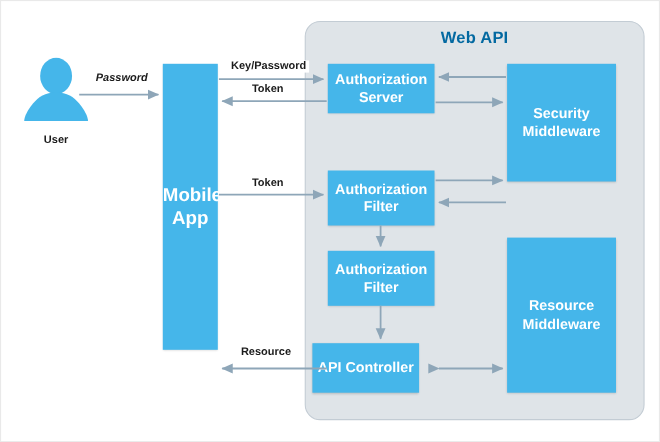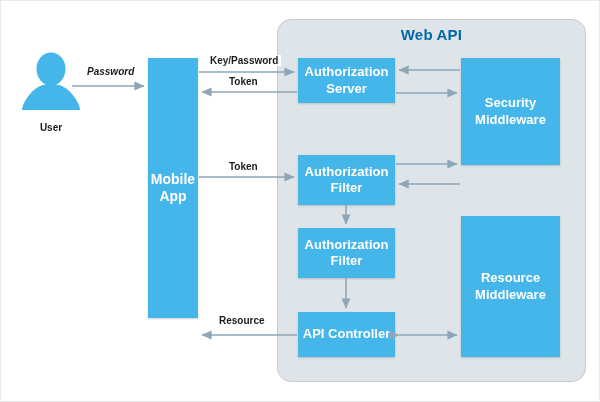--- a/index.html
+++ b/index.html
@@ -59,25 +59,25 @@
     font-weight: bold;
     text-align: center;
     display: flex;
     align-items: center;
     justify-content: center;
     line-height: 1.25;
     box-shadow: 0 1px 2px rgba(0,0,0,0.18);
   }
   .bluebox span { display: block; width: 100%; white-space: pre-line; }
 
-  #mobile-app   { left: 148px; top: 58px;  width: 50px;  height: 260px; font-size: 14px; }
+  #mobile-app   { left: 148px; top: 58px;  width: 50px;  height: 260px; font-size: 17px; }
   #auth-server  { left: 298px; top: 58px;  width: 97px;  height: 45px; }
   #auth-filter-1{ left: 298px; top: 155px; width: 97px;  height: 50px; }
   #auth-filter-2{ left: 298px; top: 228px; width: 97px;  height: 50px; }
-  #api-controller{left: 298px; top: 312px; width: 97px;  height: 45px; }
+  #api-controller{left: 284px; top: 312px; width: 97px;  height: 45px; }
   #security-mw  { left: 461px; top: 58px;  width: 99px;  height: 107px; }
   #resource-mw  { left: 461px; top: 216px; width: 99px;  height: 141px; }
 
   
   .user-icon {
     position: absolute;
     left: 14px;
     top: 52px;
     width: 74px;
     height: 62px;

